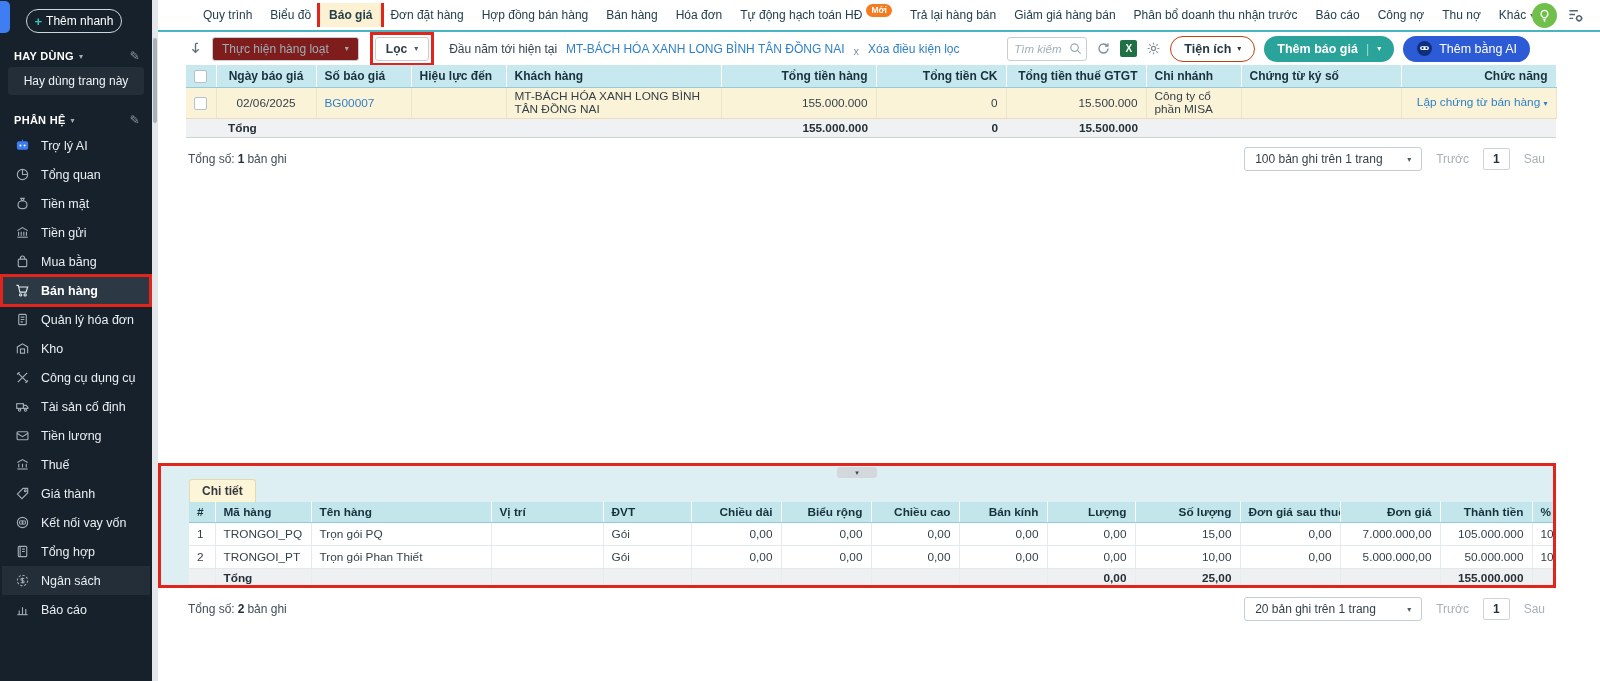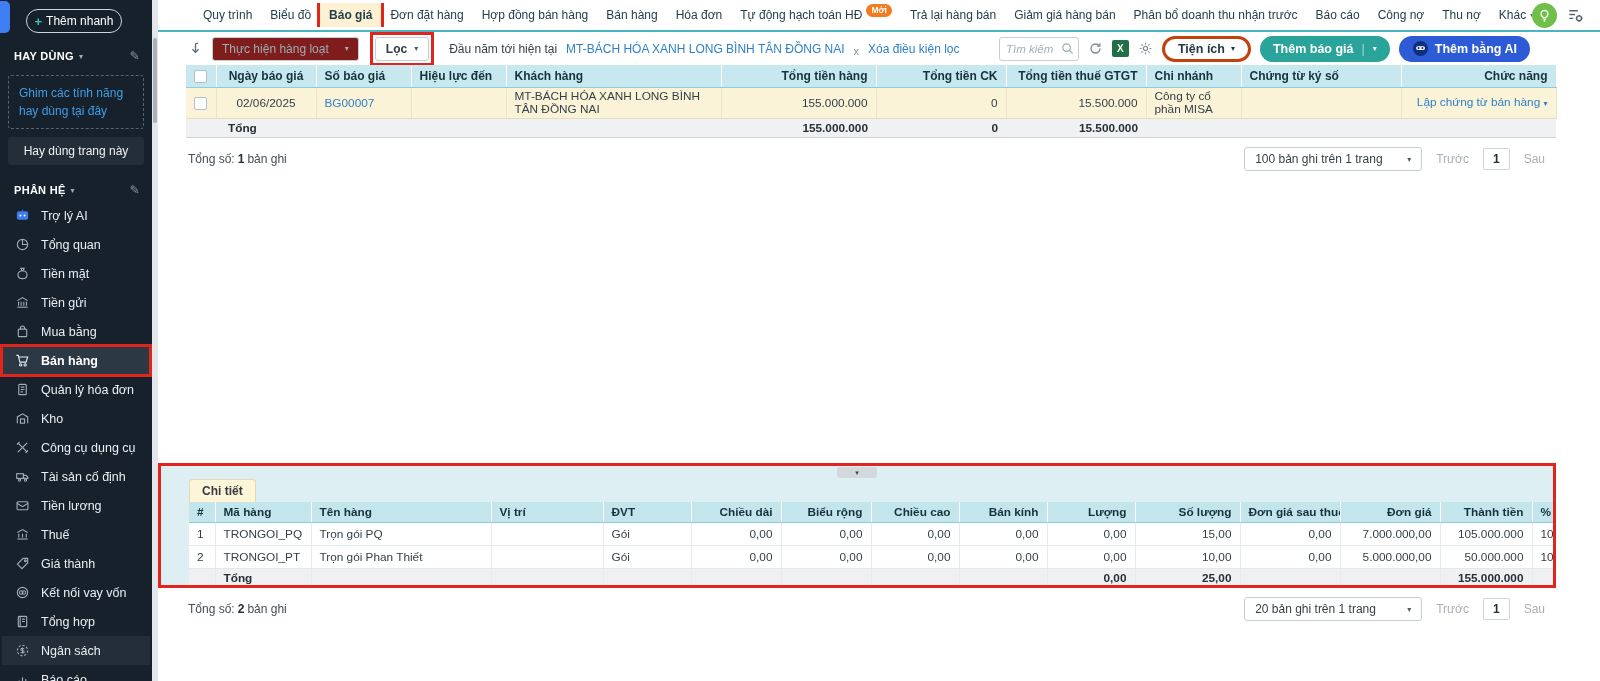--- a/index.html
+++ b/index.html
@@ -60,24 +60,24 @@
   .chip-x { color:#7d8f9b; font-size:11px; cursor:pointer; position:relative; top:2px; }
   .clear-link { color:#2f80c8; font-size:12px; cursor:pointer; text-decoration:none; }
   .tb-right { margin-left:auto; display:flex; align-items:center; gap:9px; }
   .search-box { border:1px solid #c6ced3; border-radius:3px; display:flex; align-items:center; padding:0 6px; height:24px; width:80px; background:#fff; }
   .search-box input { border:none; outline:none; width:54px; font-size:11.5px; color:#44525b; font-family:inherit; background:transparent; }
   .search-box input::placeholder { font-style:italic; color:#9fb0ba; }
   .excel { width:17px; height:17px; background:#1f7145; color:#fff; font-weight:700; font-size:10px; display:flex; align-items:center; justify-content:center; border-radius:2px; cursor:pointer; }
   .excel::before { content:"X"; }
   .pill { border-radius:14px; height:26px; display:flex; align-items:center; font-size:12.5px; padding:0 13px; gap:6px; border:none; cursor:pointer; white-space:nowrap; font-family:inherit; }
   .pill .caret { font-size:8px; }
-  .pill.outline { background:#fff; border:3px solid #c2410c; color:#243845; font-weight:700; }
+  .pill.outline { background:#fff; border:1px solid #c2410c; color:#243845; font-weight:700; }
   .pill.teal { background:#2aa39a; color:#fff; font-weight:700; }
   .pill.teal .divider { opacity:.55; margin:0 2px; font-weight:400; }
-  .pill.blue { background:#2d5ad5; color:#fff; font-weight:700; }
+  .pill.blue { background:#2d5ad5; color:#fff; font-weight:400; }
   .pill.blue svg { width:17px; height:17px; }
 
   
   .grid-area { padding-left:28px; }
   table { border-collapse:collapse; table-layout:fixed; }
   .main-table { width:1370px; font-size:12px; }
   .main-table th { background:#c7e8ee; color:#17323c; font-weight:700; padding:4px 8px; text-align:left; border-right:1px solid rgba(255,255,255,.75); border-bottom:1px solid #93ccd8; white-space:nowrap; overflow:hidden;margin-top:48px; }
   .main-table td { padding:2px 8px; overflow:hidden; }
   .data-row td { background:#fbf3d8; border-right:1px solid #ece3cb; border-bottom:1px solid #e7dcbd; height:30px; font-size:11.8px; line-height:13px; vertical-align:middle; }
   .total-row td { background:#eff1f3; font-weight:700; border-bottom:1px solid #cdd3d7; color:#242f37; height:17px; font-size:11.8px; }
@@ -117,23 +117,20 @@
   <aside class="sidebar">
     <div class="corner-tab"></div>
     <button class="quick-add">
       <span class="plus"></span>
       <span>Thêm nhanh</span>
     </button>
     <div class="side-section">
       <span>HAY DÙNG</span>
       <span class="caret">▾</span>
       <span class="edit">✎</span>
-    </div>
-    <div class="pin-box">
-      <span>Ghim các tính năng hay dùng tại đây</span>
     </div>
     <button class="freq-btn">Hay dùng trang này</button>
     <div class="side-section">
       <span>PHÂN HỆ</span>
       <span class="caret">▾</span>
       <span class="edit">✎</span>
     </div>
     <nav>
         <div class="side-item">
           <span class="ic">

